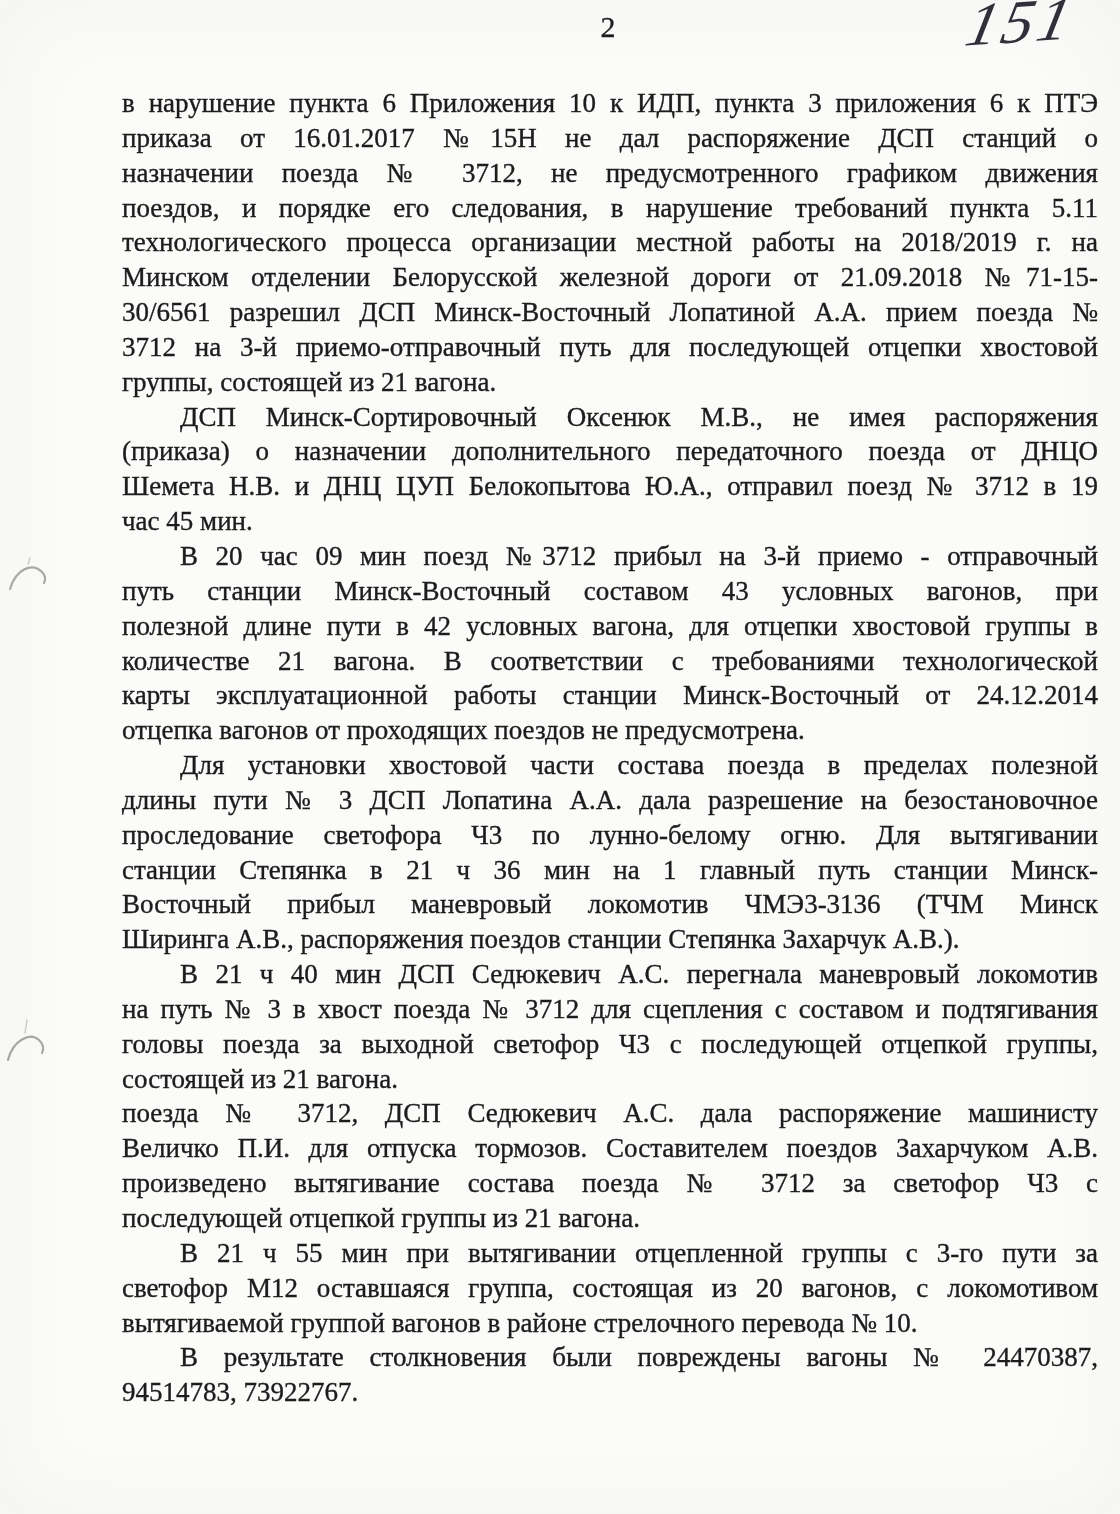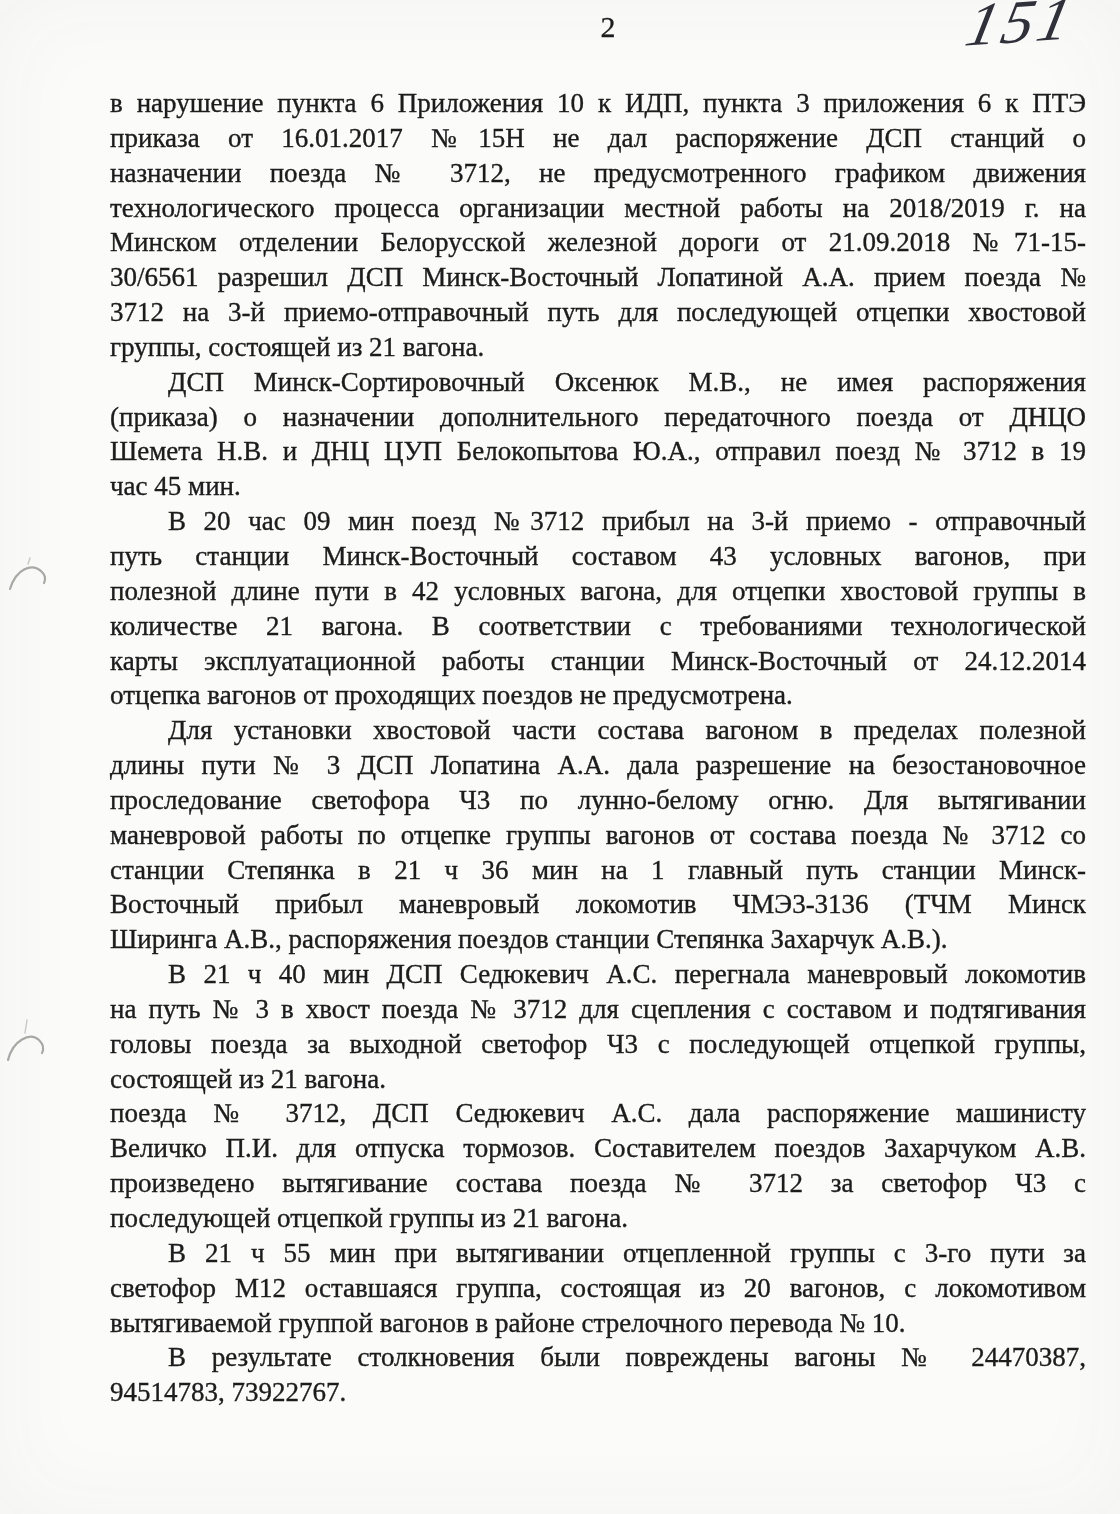--- a/index.html
+++ b/index.html
@@ -28,21 +28,21 @@
     top: -10px;
     font-size: 62px;
     font-style: italic;
     letter-spacing: 4px;
     color: #30303b;
     transform: skewX(-16deg) rotate(-4deg);
     transform-origin: left top;
   }
   .text-block {
     position: absolute;
-    left: 110px;
+    left: 122px;
     top: 86px;
     width: 976px;
   }
   .paragraph { margin: 0; }
   .line {
     font-size: 27px;
     line-height: 34.85px;
     height: 34.85px;
     color: #1c1c1c;
     -webkit-text-stroke: 0.35px #1c1c1c;
@@ -79,20 +79,21 @@
   <svg class="pen-mark pen-mark-2" width="48" height="52" viewBox="0 0 48 52">
     <path d="M4 44 C 9 24, 26 16, 35 24 c 4 4 5 9 3 13" fill="none" stroke="#9a9a95" stroke-width="2.2" stroke-linecap="round" opacity="0.85"></path>
     <path d="M21 17 l 2 -13" fill="none" stroke="#b3b3ae" stroke-width="1.4" stroke-linecap="round" opacity="0.7"></path>
   </svg>
 
   <div class="text-block">
       <div class="paragraph">
         <div class="line">в нарушение пункта 6 Приложения 10 к ИДП, пункта 3 приложения 6 к ПТЭ</div>
         <div class="line">приказа от 16.01.2017 №15Н не дал распоряжение ДСП станций о</div>
         <div class="line">назначении поезда № 3712, не предусмотренного графиком движения</div>
+        <div class="line">поездов, и порядке его следования, в нарушение требований пункта 5.11</div>
         <div class="line">технологического процесса организации местной работы на 2018/2019 г. на</div>
         <div class="line">Минском отделении Белорусской железной дороги от 21.09.2018 №71-15-</div>
         <div class="line">30/6561 разрешил ДСП Минск-Восточный Лопатиной А.А. прием поезда №</div>
         <div class="line">3712 на 3-й приемо-отправочный путь для последующей отцепки хвостовой</div>
         <div class="line para-last">группы, состоящей из 21 вагона.</div>
       </div>
       <div class="paragraph">
         <div class="line indented">ДСП Минск-Сортировочный Оксенюк М.В., не имея распоряжения</div>
         <div class="line">(приказа) о назначении дополнительного передаточного поезда от ДНЦО</div>
         <div class="line">Шемета Н.В. и ДНЦ ЦУП Белокопытова Ю.А., отправил поезд № 3712  в 19</div>
@@ -100,24 +101,23 @@
       </div>
       <div class="paragraph">
         <div class="line indented">В 20 час 09 мин поезд №3712 прибыл на 3-й приемо - отправочный</div>
         <div class="line">путь станции Минск-Восточный составом 43 условных вагонов, при</div>
         <div class="line">полезной длине пути в 42 условных вагона,  для отцепки хвостовой группы в</div>
         <div class="line">количестве 21 вагона. В соответствии с требованиями технологической</div>
         <div class="line">карты эксплуатационной работы станции Минск-Восточный от 24.12.2014</div>
         <div class="line para-last">отцепка вагонов от проходящих поездов не предусмотрена.</div>
       </div>
       <div class="paragraph">
-        <div class="line indented">Для установки хвостовой части состава вагоном в пределах полезной</div>
+        <div class="line indented">Для установки хвостовой части состава поезда в пределах полезной</div>
         <div class="line">длины пути № 3 ДСП Лопатина А.А. дала разрешение на безостановочное</div>
         <div class="line">проследование светофора Ч3 по лунно-белому огню. Для вытягивании</div>
-        <div class="line">маневровой работы по отцепке группы вагонов от состава поезда № 3712 со</div>
         <div class="line">станции Степянка в 21 ч 36 мин на 1 главный путь станции Минск-</div>
         <div class="line">Восточный прибыл маневровый локомотив ЧМЭ3-3136 (ТЧМ Минск</div>
         <div class="line para-last">Ширинга А.В., распоряжения поездов станции Степянка Захарчук А.В.).</div>
       </div>
       <div class="paragraph">
         <div class="line indented">В 21 ч 40 мин ДСП Седюкевич А.С. перегнала маневровый локомотив</div>
         <div class="line">на путь № 3 в хвост поезда № 3712 для сцепления с составом и подтягивания</div>
         <div class="line">головы поезда за выходной светофор Ч3 с последующей отцепкой группы,</div>
         <div class="line para-last">состоящей из 21 вагона.</div>
       </div>

